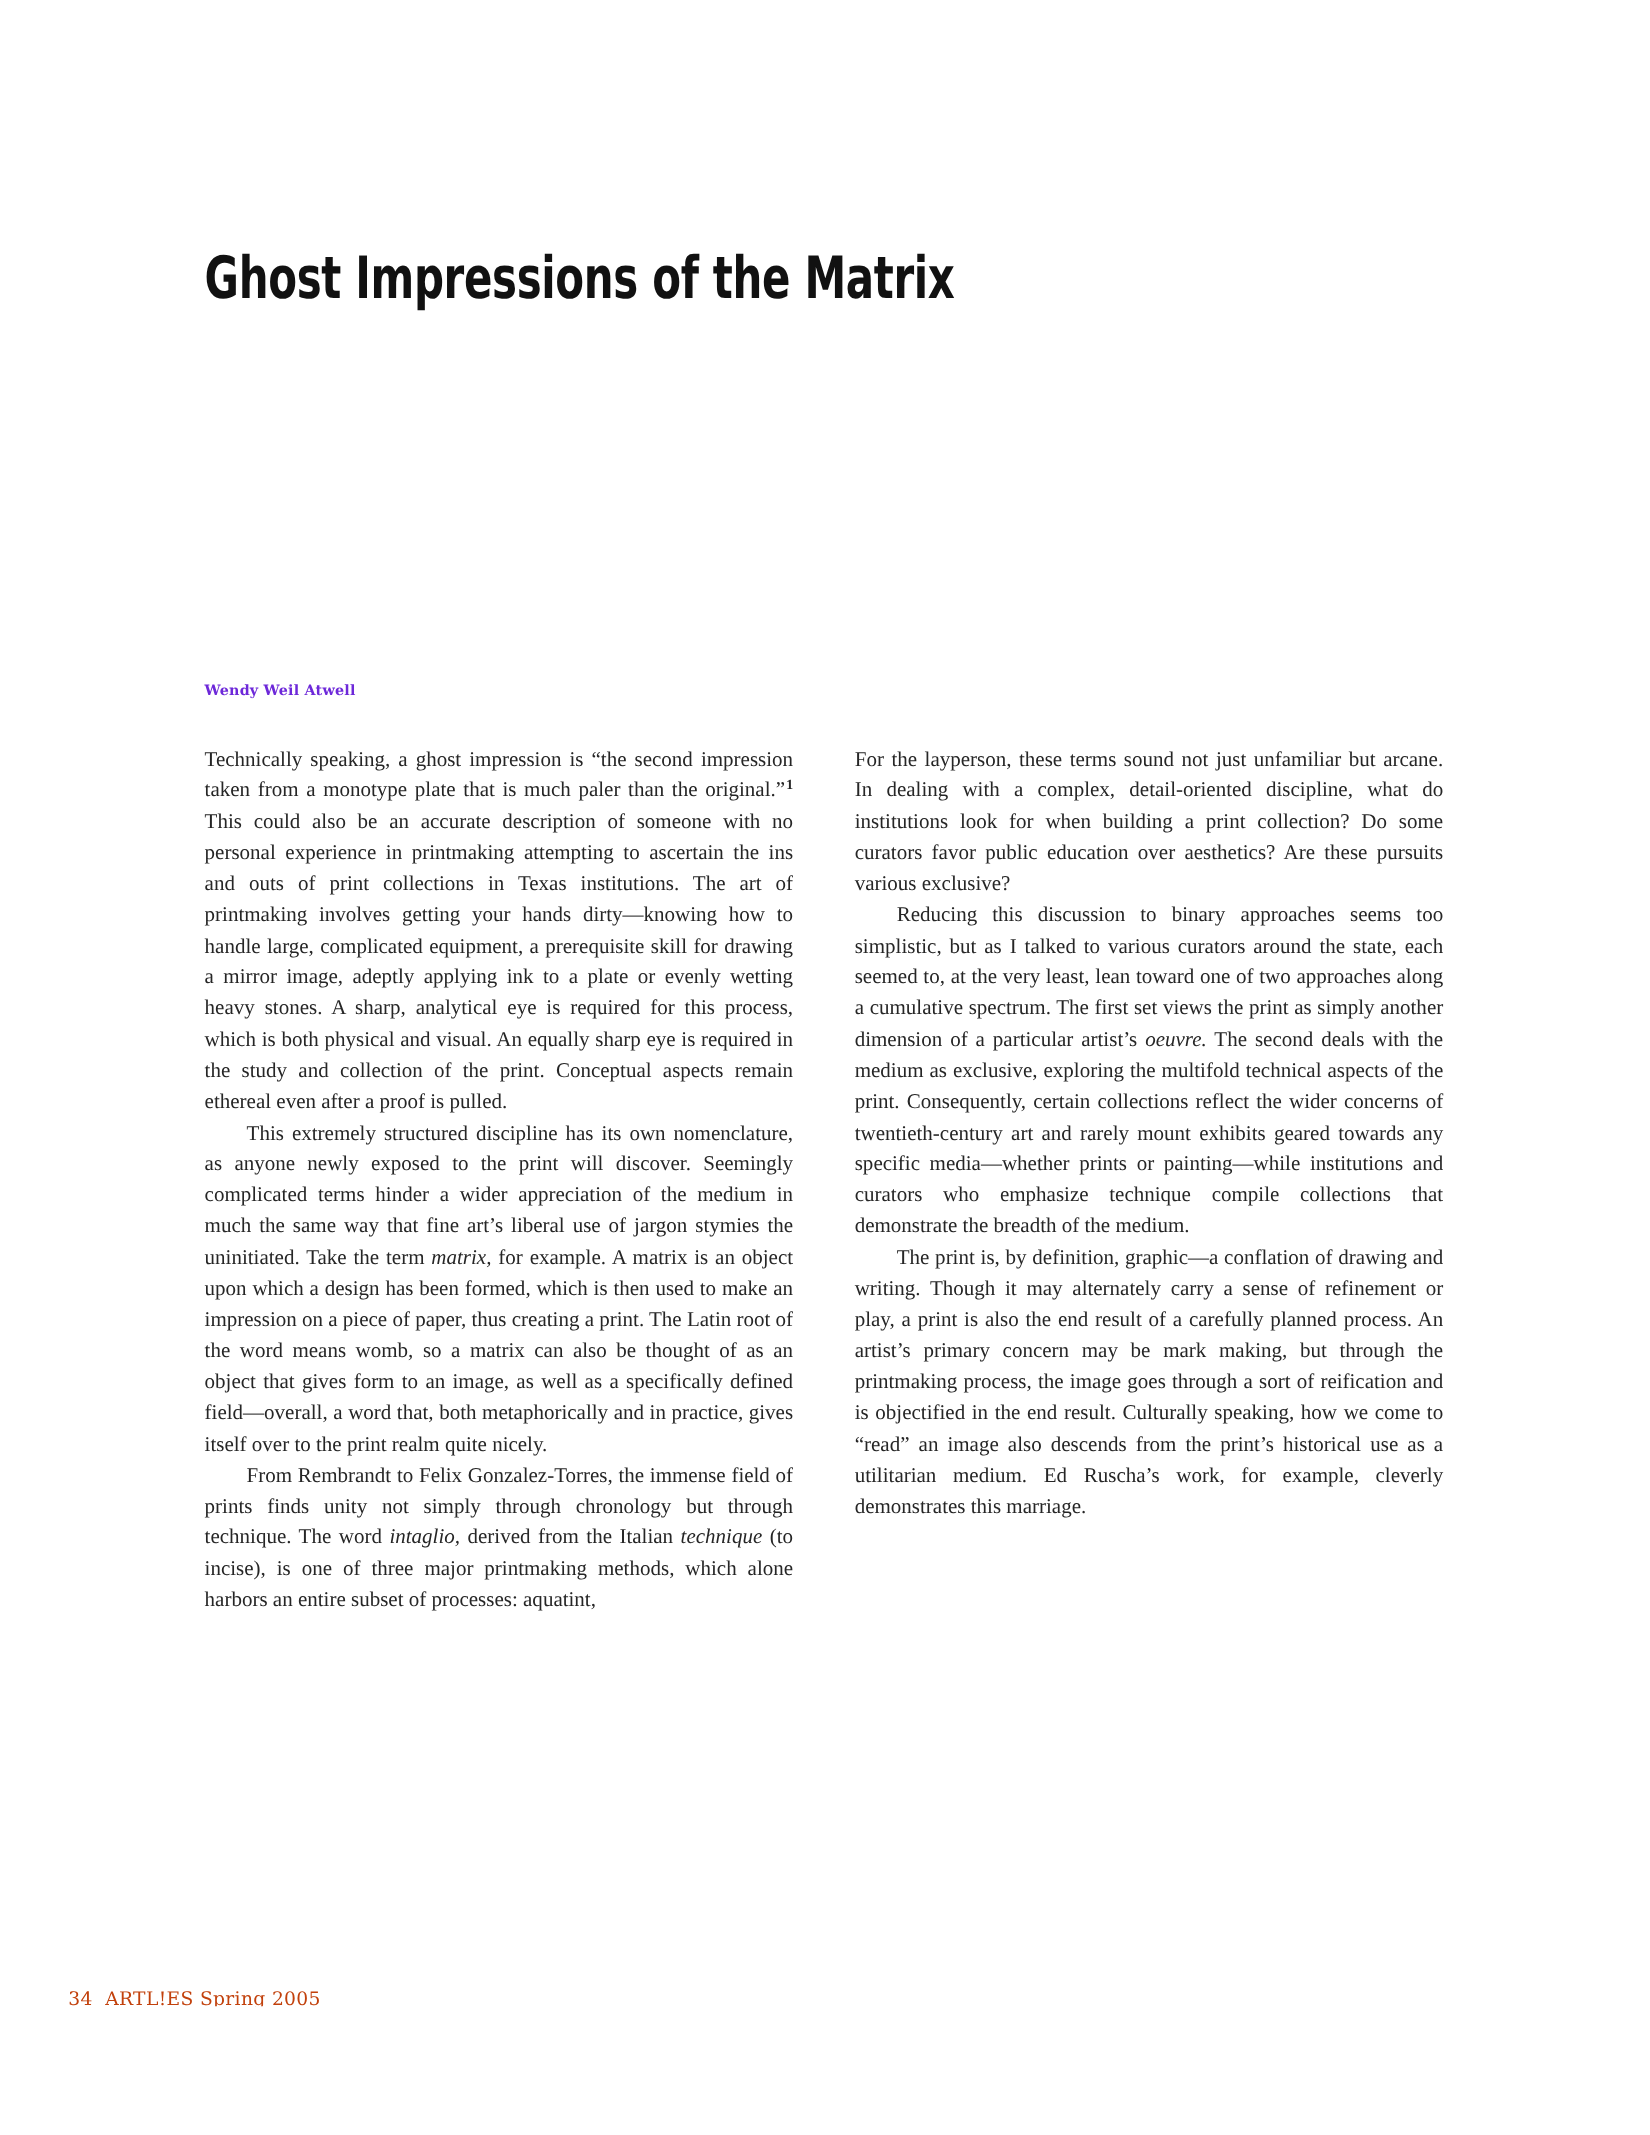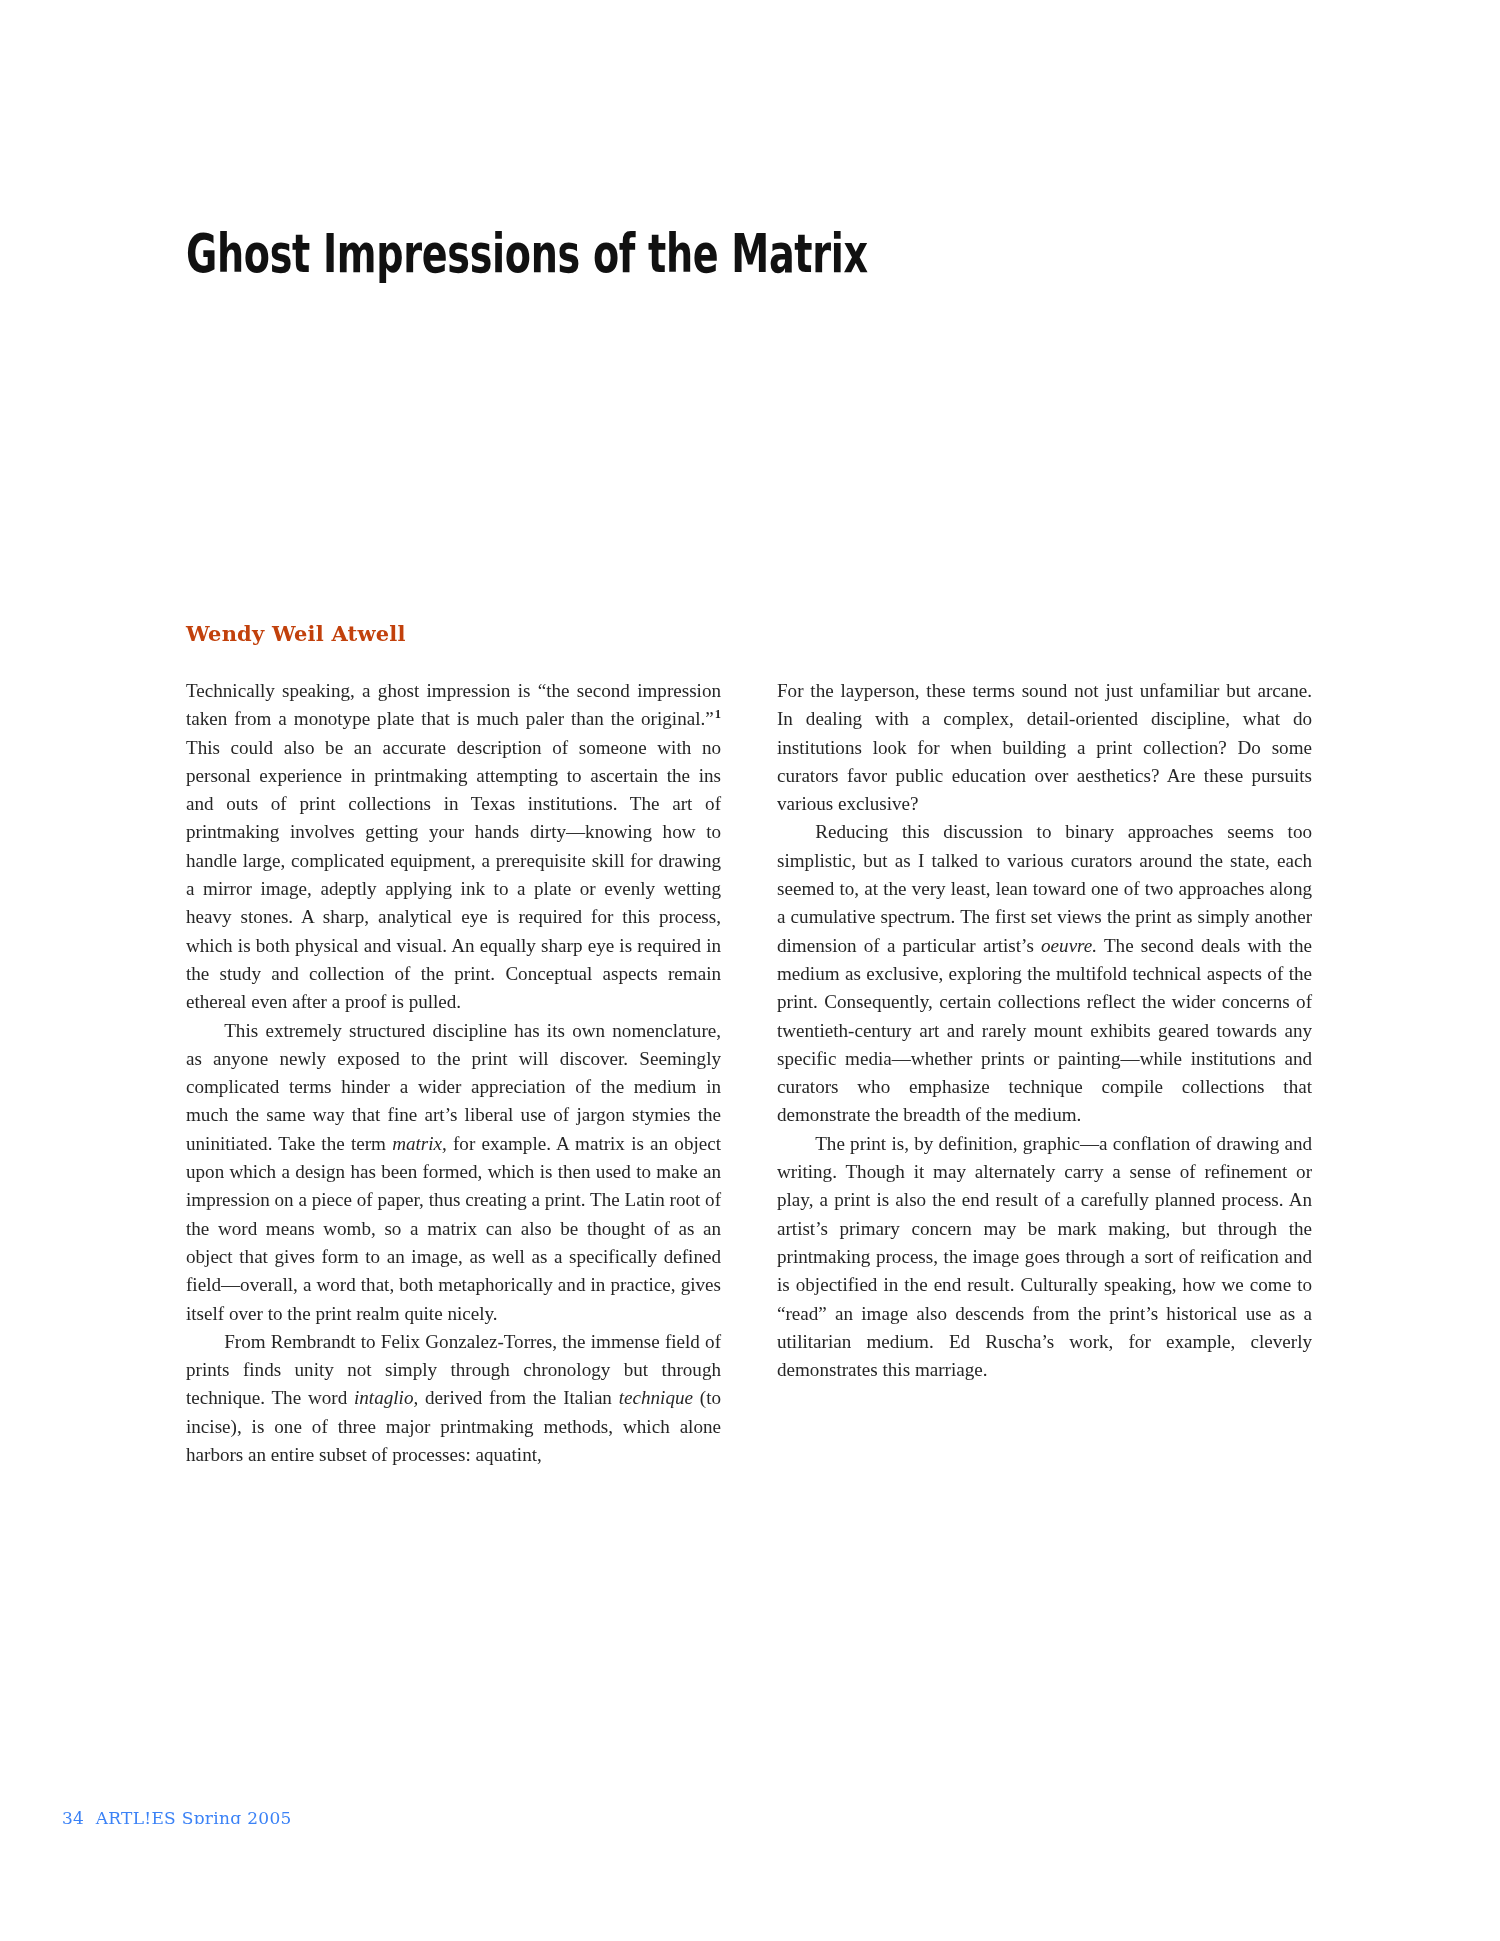--- a/index.html
+++ b/index.html
@@ -35,23 +35,23 @@
     white-space: nowrap;
   }
 
   
   .byline {
     position: absolute;
     left: 186px;
     top: 621px;
     font-family: "DejaVu Serif", "Liberation Serif", serif;
     font-weight: 700;
-    font-size: 21px;
+    font-size: 13px;
     letter-spacing: 0.2px;
-    color: #c2410c;
+    color: #6d28d9;
   }
 
   
   .columns {
     position: absolute;
     left: 186px;
     top: 677px;
     width: 1126px;
     display: flex;
     gap: 56px;
@@ -84,21 +84,21 @@
   }
 
   
   .footer {
     position: absolute;
     left: 62px;
     top: 1808px;
     font-family: "DejaVu Serif", "Liberation Serif", serif;
     font-size: 17px;
     letter-spacing: 0.3px;
-    color: #3b82f6;
+    color: #c2410c;
     white-space: pre;
   }
 </style>
 </head>
 <body>
 
 <div class="page">
 
   <h1 class="article-title">Ghost Impressions of the Matrix</h1>
 

